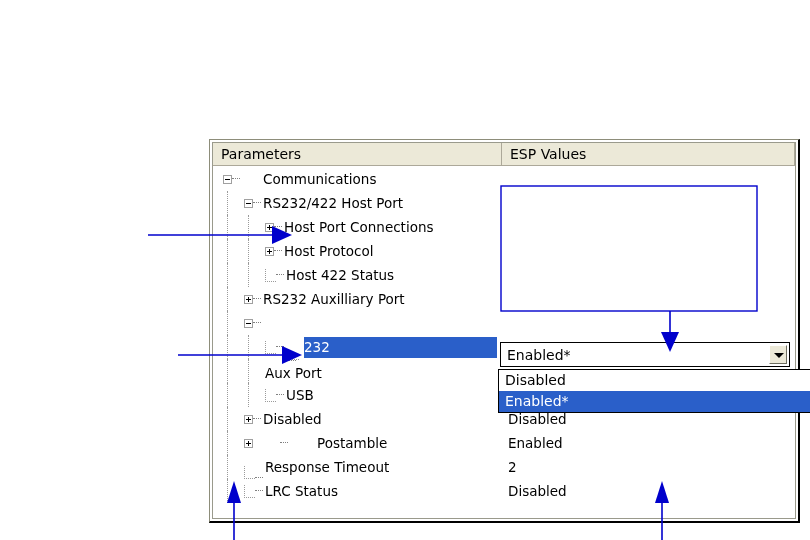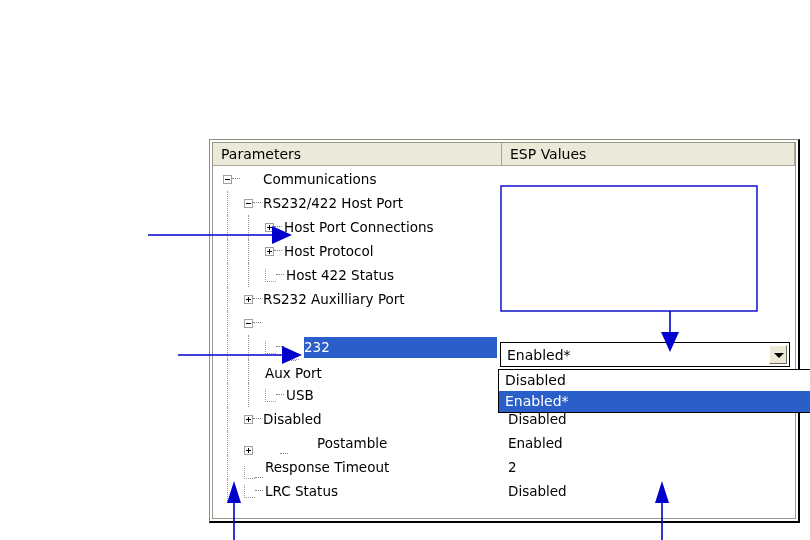--- a/index.html
+++ b/index.html
@@ -247,21 +247,21 @@
         <div class="tree-row">
           <div class="vline" style="left: 14px;"></div>
           <div style="position: relative; padding-left: 31px; display: flex; align-items: center; height: 24px;">
             <span class="exp plus"></span>
             <span class="dotdash"></span>
             <span class="tree-label" style="position: relative;">Disabled</span>
           </div>
         </div>
         <div class="tree-row">
           <div class="vline" style="left: 14px;"></div>
-          <div style="position: relative; padding-left: 31px; display: flex; align-items: flex-end; height: 24px; gap: 27px;">
+          <div style="position: relative; padding-left: 31px; display: flex; align-items: center; height: 24px; gap: 27px;">
             <span class="exp plus"></span>
             <span class="dotdash"></span>
             <span class="tree-label" style="position: relative;">Postamble</span>
           </div>
         </div>
         <div class="tree-row">
           <div class="vline" style="left: 14px;"></div>
           <div style="position: relative; padding-left: 31px; display: flex; align-items: flex-end; height: 24px;">
             <span class="elbow"></span>
             <span class="dotdash"></span>

